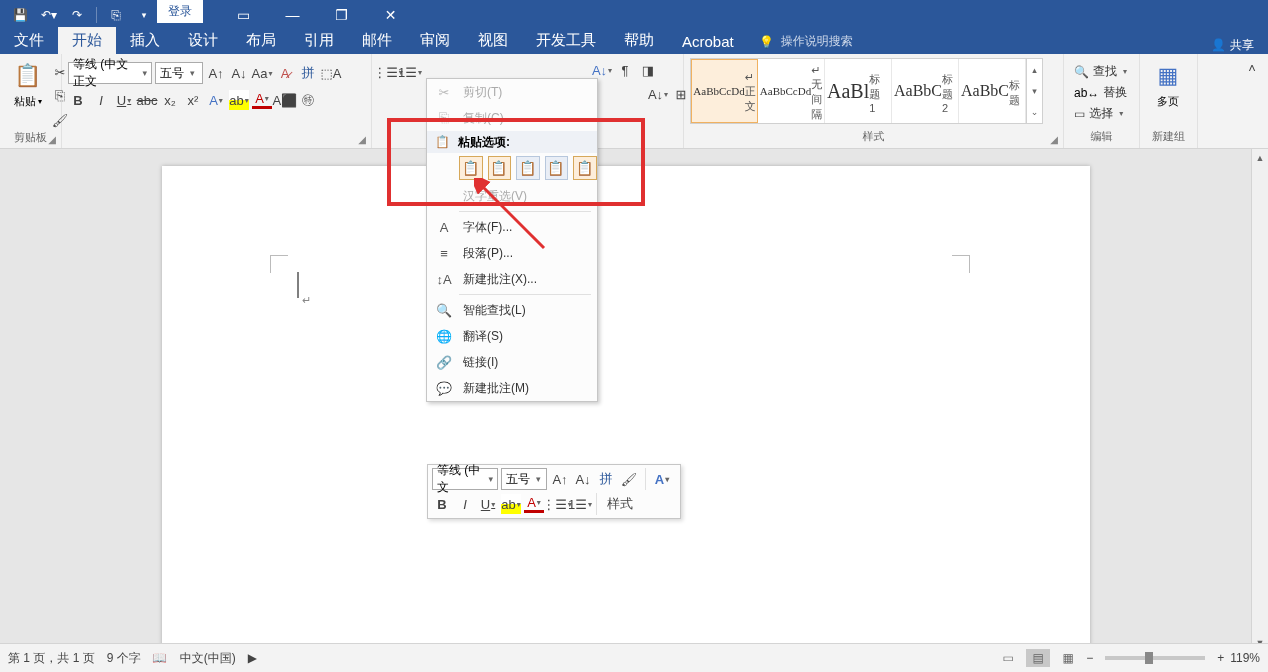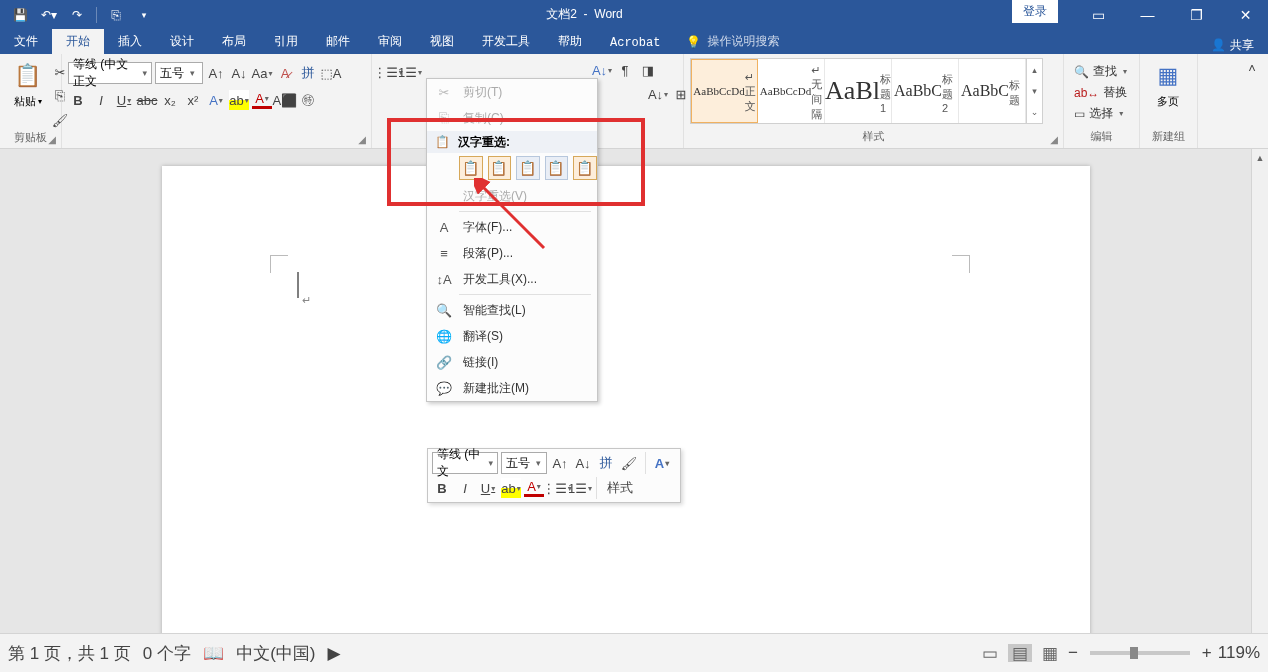--- a/index.html
+++ b/index.html
@@ -10,21 +10,21 @@
 .qat { display: flex; align-items: center; gap: 2px; padding-left: 8px; }
 .qat-btn { width: 26px; height: 24px; display: flex; align-items: center; justify-content: center; color: #fff; }
 .qat-sep { width: 1px; height: 16px; background: rgba(255,255,255,0.3); margin: 0 4px; }
 .title-center { flex: 1; text-align: center; font-size: 12px; }
 .title-right { display: flex; align-items: flex-start; gap: 4px; }
 .login-btn { background: #fff; color: #2b579a; padding: 2px 10px; font-size: 12px; border: 1px solid #fff; margin-right: 14px; }
 .win-btn { width: 45px; height: 29px; display: flex; align-items: center; justify-content: center; color: #fff; font-size: 14px; }
 
 
 .ribbon-tabs { height: 25px; background: #2b579a; display: flex; align-items: flex-end; color: #fff; }
-.tab { padding: 4px 14px; font-size: 12px; cursor: pointer; font-family: Liberation Mono, monospace; }
+.tab { padding: 4px 14px; font-size: 15px; cursor: pointer; }
 .tab.active { background: #f3f3f3; color: #2b579a; }
 .tab-tell { display: flex; align-items: center; gap: 6px; color: #cfd9ea; padding: 4px 12px; }
 .ribbon-right { margin-left: auto; padding-right: 14px; display: flex; align-items: center; gap: 6px; color: #fff; }
 
 
 .ribbon { height: 95px; background: #f3f3f3; border-bottom: 1px solid #d4d4d4; display: flex; }
 .group { border-right: 1px solid #e1e1e1; padding: 4px 6px 2px 6px; display: flex; flex-direction: column; position: relative; }
 .group-body { flex: 1; display: flex; align-items: flex-start; }
 .group-label { text-align: center; font-size: 11px; color: #666; padding-bottom: 2px; position: relative; }
 .group-dialog { position: absolute; right: 2px; bottom: 2px; width: 14px; height: 14px; font-size: 10px; color: #888; display:flex; align-items:center; justify-content:center;}
@@ -69,27 +69,27 @@
 .paste-opts { height: 30px; display: flex; align-items: center; padding-left: 32px; gap: 5px; }
 .paste-opt { width: 24px; height: 24px; border: 1px solid #d6a85a; background: #fdeedb; display:flex; align-items:center; justify-content:center; font-size:14px; }
 .paste-opt.g2 { border-color:#b7c7dc; background:#e9eef6;}
 .ctx-sub { margin-left:auto; font-size:10px; color:#666;}
 
 
 .highlight-box { position: absolute; left: 387px; top: 118px; width: 258px; height: 88px; border: 4px solid #e03030; z-index: 50; pointer-events: none; }
 .arrow-line { position:absolute; left:474px; top:178px; z-index:52; pointer-events:none;}
 
 
-.mini-tb { position: absolute; left: 427px; top: 448px; width: 254px; background: #fcfcfc; border: 1px solid #c6c6c6; box-shadow: 2px 2px 4px rgba(0,0,0,0.15); z-index: 30; padding: 3px 4px;}
+.mini-tb { position: absolute; left: 427px; top: 464px; width: 254px; background: #fcfcfc; border: 1px solid #c6c6c6; box-shadow: 2px 2px 4px rgba(0,0,0,0.15); z-index: 30; padding: 3px 4px;}
 .mini-row { display: flex; align-items: center; gap: 3px; }
 .mini-sep-v { width:1px; height:22px; background:#e0e0e0; margin:0 3px;}
 .mini-row + .mini-row { margin-top: 3px;}
 
 
-.status-bar { position: absolute; bottom: 0; left: 0; right: 0; height: 39px; background: #f3f3f3; border-top: 1px solid #d4d4d4; display: flex; align-items: center; font-size: 17px; color: #444; padding: 0 8px; gap: 12px; }
+.status-bar { position: absolute; bottom: 0; left: 0; right: 0; height: 29px; background: #f3f3f3; border-top: 1px solid #d4d4d4; display: flex; align-items: center; font-size: 12px; color: #444; padding: 0 8px; gap: 12px; }
 .status-right { margin-left: auto; display: flex; align-items: center; gap: 6px; }
 .view-btn { width: 24px; height: 18px; display:flex; align-items:center; justify-content:center; color:#666; border:1px solid transparent;}
 .view-btn.active { background:#c8c8c8;}
 .zoom-slider { width: 100px; height: 4px; background: #c8c8c8; position: relative; margin: 0 6px;}
 .zoom-thumb { position:absolute; top:-4px; left:40px; width:8px; height:12px; background:#888;}
 
 .cursor-mark { position:absolute; left:278px; top:260px; z-index:5; pointer-events:none;}
 .corner { position:absolute; width:18px; height:18px;}
 .corner.tl { left:270px; top:255px; border-left:1px solid #bbb; border-top:1px solid #bbb;}
 .corner.tr { left:952px; top:255px; border-right:1px solid #bbb; border-top:1px solid #bbb;}
@@ -101,23 +101,20 @@
 <body>
 
 <div class="title-bar">
   <div class="qat">
     <div class="qat-btn">💾</div>
     <div class="qat-btn">↶▾</div>
     <div class="qat-btn">↷</div>
     <div class="qat-sep"></div>
     <div class="qat-btn">⎘</div>
     <div class="qat-btn" style="font-size:9px;">▾</div>
-  </div>
-  <div class="title-center">
-    <span>文档2</span> &nbsp;-&nbsp; <span>Word</span>
   </div>
   <div class="title-right">
     <div class="login-btn">登录</div>
     <div class="win-btn">▭</div>
     <div class="win-btn">—</div>
     <div class="win-btn">❐</div>
     <div class="win-btn">✕</div>
   </div>
 </div>
 
@@ -214,21 +211,21 @@
       <div class="styles-gallery">
         <div class="style-item sel">
           <div class="style-preview" style="font-size:11px;">AaBbCcDd</div>
           <div class="style-name">↵ 正文</div>
         </div>
         <div class="style-item">
           <div class="style-preview" style="font-size:11px;">AaBbCcDd</div>
           <div class="style-name">↵ 无间隔</div>
         </div>
         <div class="style-item">
-          <div class="style-preview" style="font-size:26px;">AaBl</div>
+          <div class="style-preview" style="font-size:20px;">AaBl</div>
           <div class="style-name">标题 1</div>
         </div>
         <div class="style-item">
           <div class="style-preview" style="font-size:16px;">AaBbC</div>
           <div class="style-name">标题 2</div>
         </div>
         <div class="style-item">
           <div class="style-preview" style="font-size:16px;">AaBbC</div>
           <div class="style-name">标题</div>
         </div>
@@ -245,21 +242,21 @@
 
   <div class="group" style="width:76px;">
     <div class="group-body">
       <div class="edit-col">
         <div class="edit-item">
             <span>🔍</span>
             <span>查找</span>
             <span class="arrow">▾</span>
           </div>
         <div class="edit-item">
-            <span style="color:#b91c1c;text-align:center;">ab↔</span>
+            <span style="color:#000000;text-align:center;">ab↔</span>
             <span>替换</span>
           </div>
         <div class="edit-item">
             <span>▭</span>
             <span>选择</span>
             <span class="arrow">▾</span>
           </div>
       </div>
     </div>
     <div class="group-label">编辑</div>
@@ -311,21 +308,21 @@
   <div class="ctx-item disabled">
       <span class="ic">✂</span>
       <span>剪切(T)</span>
     </div>
   <div class="ctx-item disabled">
       <span class="ic">⎘</span>
       <span>复制(C)</span>
     </div>
   <div class="ctx-header">
       <span class="ic" style="margin-left:-26px; margin-right:8px;">📋</span>
-      <span>汉字重选:</span>
+      <span>粘贴选项:</span>
     </div>
   <div class="paste-opts">
     <div class="paste-opt">📋</div>
     <div class="paste-opt">📋</div>
     <div class="paste-opt g2">📋</div>
     <div class="paste-opt g2">📋</div>
     <div class="paste-opt">📋</div>
   </div>
   <div class="ctx-item disabled">
       <span class="ic"></span>
@@ -335,21 +332,21 @@
   <div class="ctx-item">
       <span class="ic">A</span>
       <span>字体(F)...</span>
     </div>
   <div class="ctx-item">
       <span class="ic">≡</span>
       <span>段落(P)...</span>
     </div>
   <div class="ctx-item">
       <span class="ic">↕A</span>
-      <span>开发工具(X)...</span>
+      <span>新建批注(X)...</span>
     </div>
   <div class="ctx-sep"></div>
   <div class="ctx-item">
       <span class="ic">🔍</span>
       <span>智能查找(L)</span>
     </div>
   <div class="ctx-item">
       <span class="ic" style="color:#2b579a;">🌐</span>
       <span>翻译(S)</span>
     </div>
@@ -400,21 +397,21 @@
     <div class="sm-btn drop">1☰</div>
     <div class="mini-sep-v"></div>
     <div class="sm-btn" style="width:auto; padding:0 4px;">
         <span>样式</span>
       </div>
   </div>
 </div>
 
 <div class="status-bar">
   <span>第 1 页，共 1 页</span>
-  <span>0 个字</span>
+  <span>9 个字</span>
   <span>📖</span>
   <span>中文(中国)</span>
   <span>▶</span>
   <div class="status-right">
     <div class="view-btn">▭</div>
     <div class="view-btn active">▤</div>
     <div class="view-btn">▦</div>
     <span>−</span>
     <div class="zoom-slider">
         <div class="zoom-thumb"></div>

